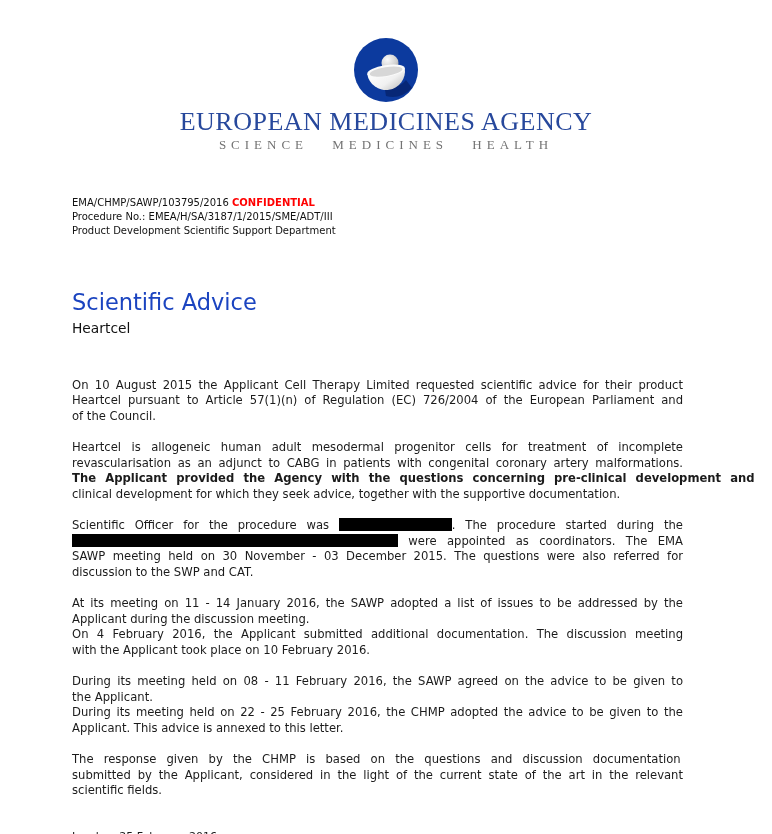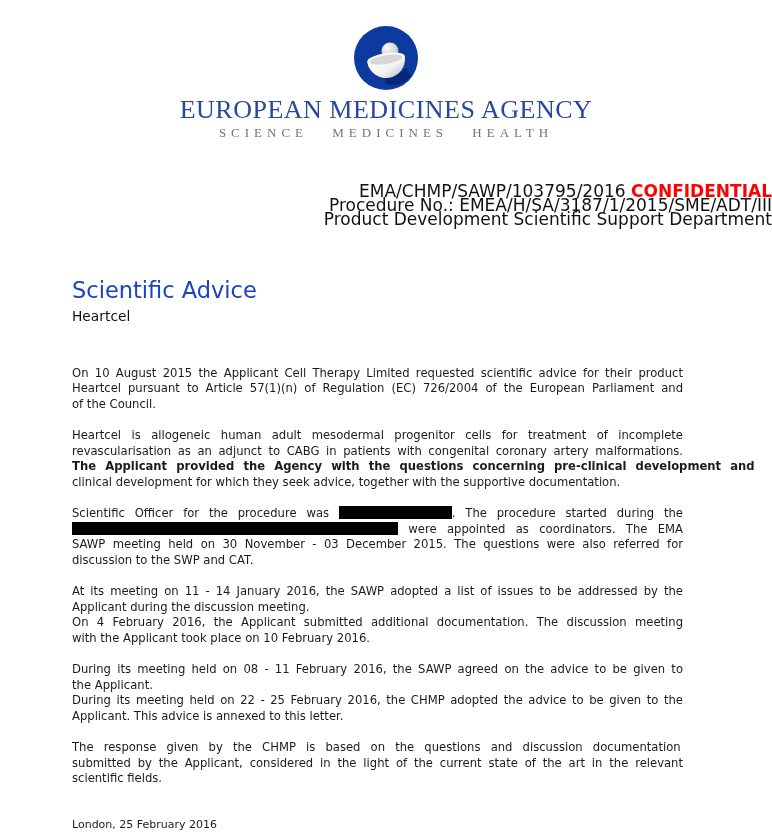--- a/index.html
+++ b/index.html
@@ -5,21 +5,21 @@
   html,body{margin:0;padding:0;background:#ffffff;}
   .page{
     position:relative;
     width:772px;height:834px;
     background:#ffffff;
     overflow:hidden;
     font-family:"DejaVu Sans",sans-serif;
     color:#1a1a1a;
   }
   
-  .logo-block{padding-top:26px;text-align:center;}
+  .logo-block{padding-top:38px;text-align:center;}
   .logo-circle{display:block;margin:0 auto;}
   .agency-name{
     margin-top:7px;
     font-family:"Liberation Serif",serif;
     font-size:26px;
     letter-spacing:0.5px;
     color:#27489c;
     line-height:26px;
   }
   .agency-tagline{
@@ -27,24 +27,23 @@
     font-family:"Liberation Serif",serif;
     font-size:13px;
     letter-spacing:5px;
     word-spacing:16px;
     color:#737373;
     line-height:15px;
   }
   
   .ref-block{
     margin:44px 0 0 72px;
-    font-size:17px;
+    font-size:10px;
     line-height:14.2px;
     color:#111111;
-    text-align:right;
   }
   .conf{color:#ff0000;font-weight:bold;}
   
   .doc-title{
     margin:50px 0 0 72px;
     font-size:22.5px;
     line-height:26px;
     color:#1b44c0;
   }
   .product-name{

